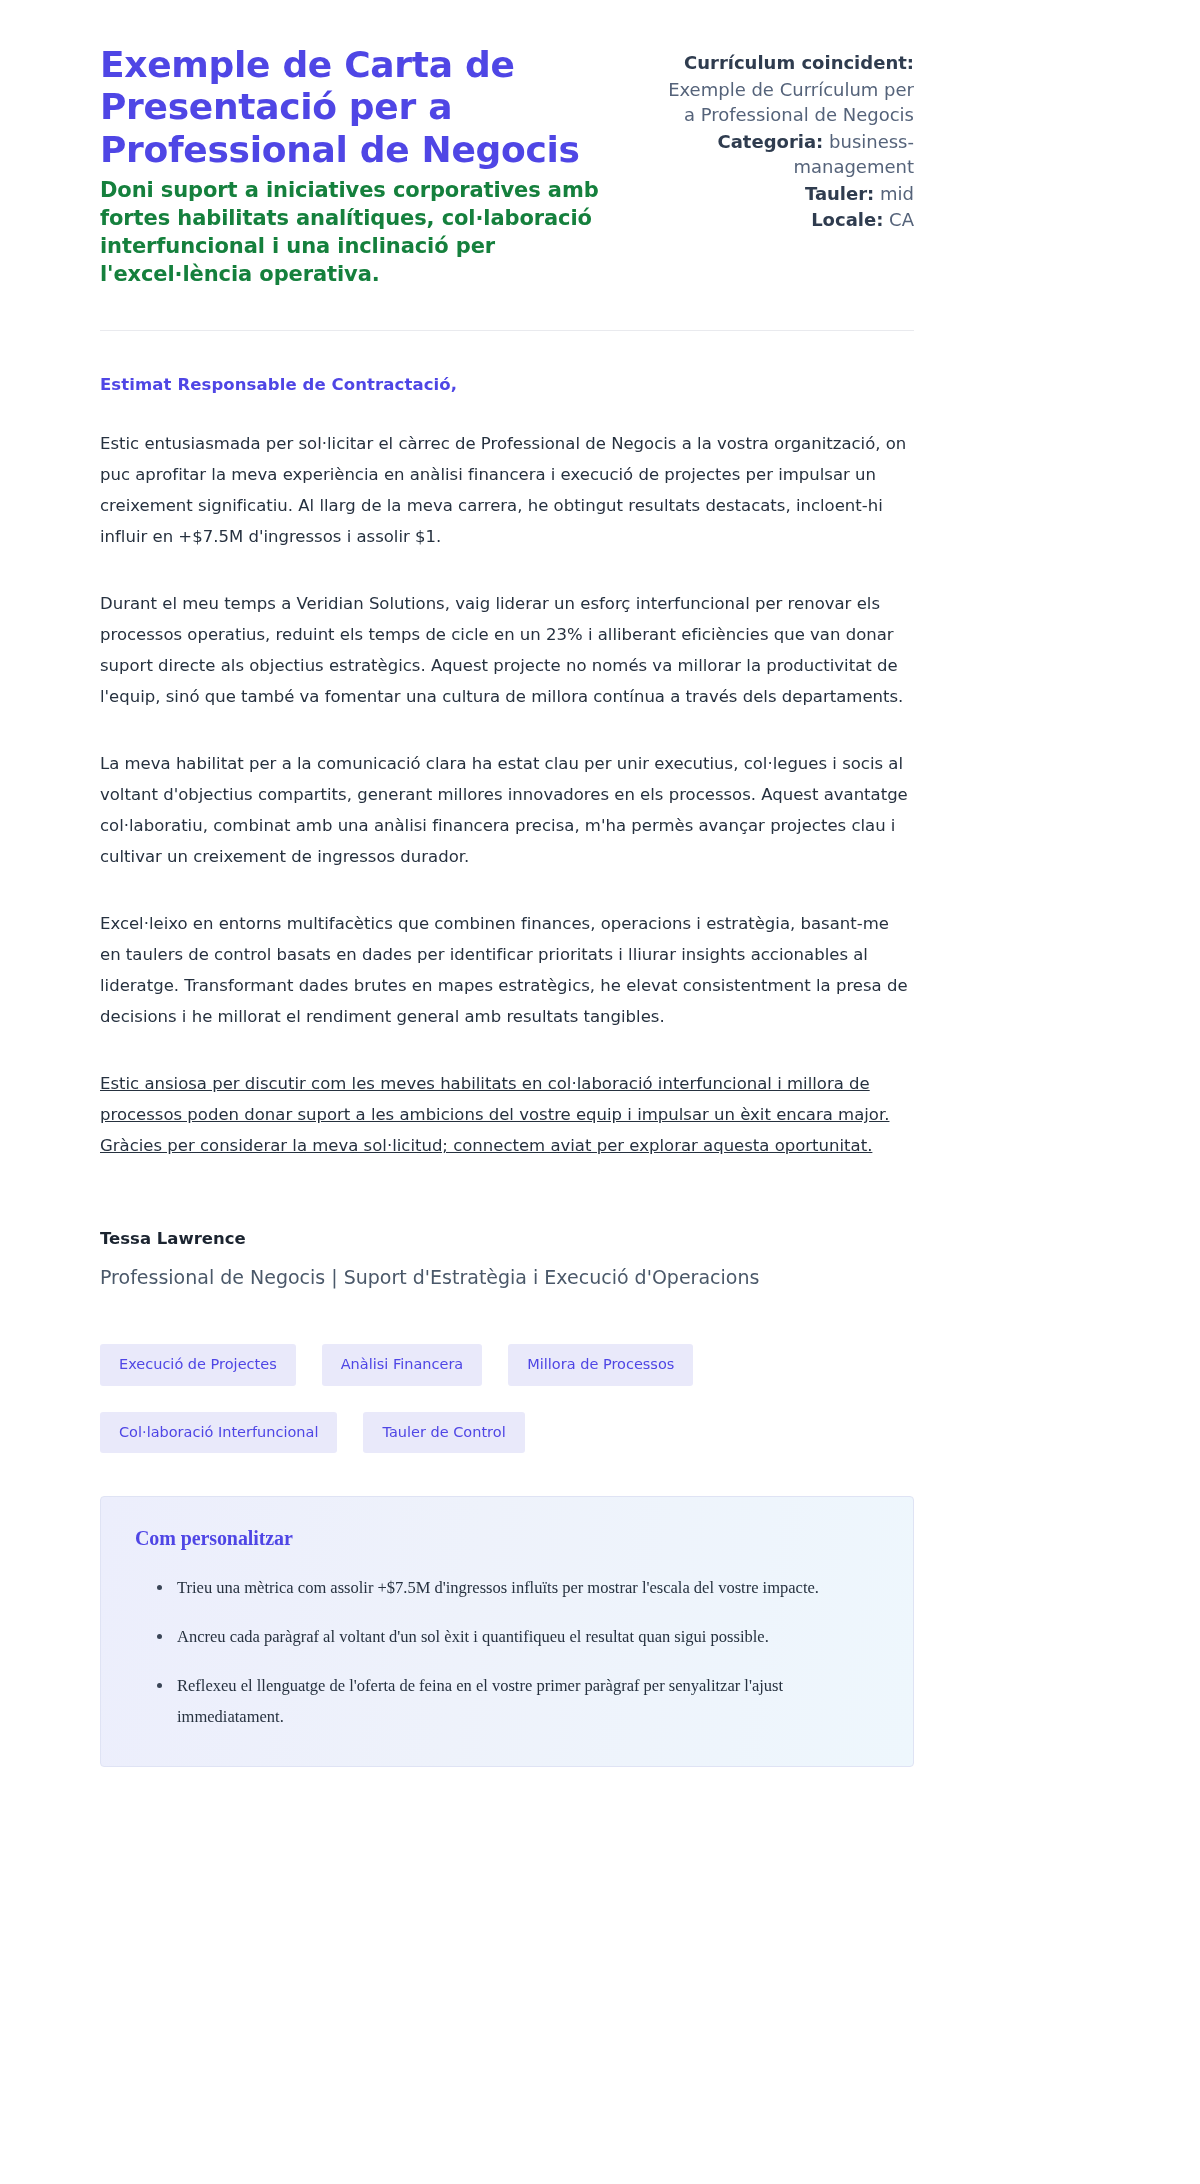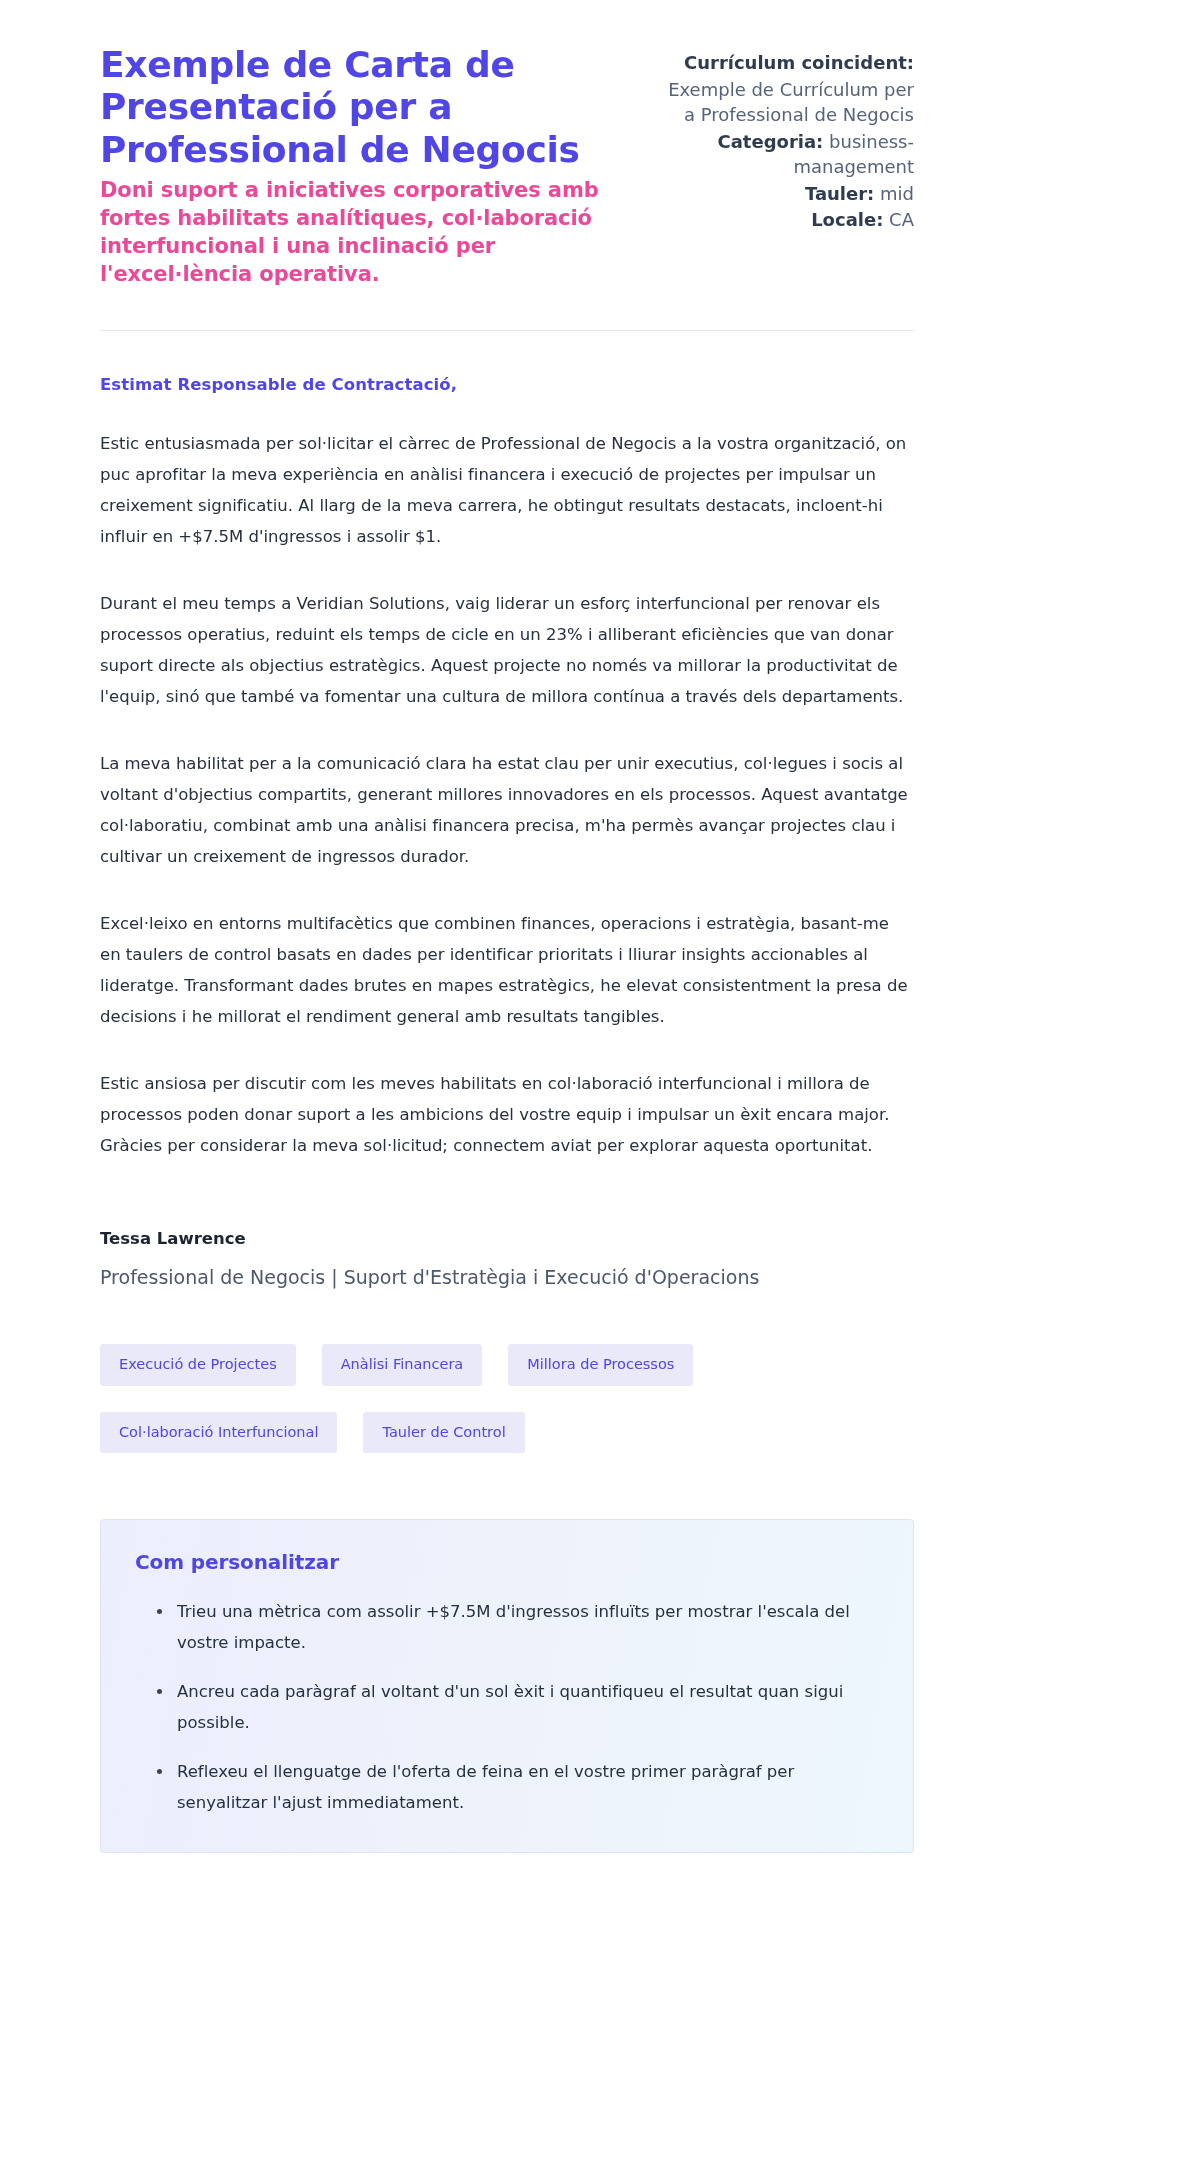--- a/index.html
+++ b/index.html
@@ -37,21 +37,21 @@
     line-height: 1.18;
     font-weight: 700;
     color: #4f46e5;
     letter-spacing: -0.3px;
     margin: 0 0 6px 0;
   }
   .doc-subtitle {
     font-size: 21px;
     line-height: 1.33;
     font-weight: 700;
-    color: #ec4899;
+    color: #15803d;
     margin: 0;
     letter-spacing: -0.1px;
   }
 
   .meta {
     flex: 0 0 248px;
     width: 248px;
     text-align: right;
     font-size: 18px;
     line-height: 1.42;
@@ -83,21 +83,21 @@
     letter-spacing: 0.1px;
   }
 
   .para {
     font-size: 16.5px;
     line-height: 1.88;
     color: #26313f;
     margin: 0 0 36px 0;
     max-width: 1000px;
   }
-  .para:last-child { margin-bottom: 0; }
+  .para:last-child { margin-bottom: 0; text-decoration: underline; }
 
   
   .signature { margin-top: 68px; }
   .sig-name {
     font-size: 16.5px;
     font-weight: 700;
     color: #1b2430;
     margin: 0 0 18px 0;
   }
   .sig-role {
@@ -119,25 +119,26 @@
     color: #4f46e5;
     font-size: 14.5px;
     line-height: 1;
     padding: 13px 19px 14px 19px;
     border-radius: 3px;
     white-space: nowrap;
   }
 
   
   .callout {
-    margin-top: 66px;
+    margin-top: 43px;
     background: linear-gradient(100deg, #eceefc 0%, #eef2fb 45%, #eef7fd 100%);
     border: 1px solid #dfe3f4;
     border-radius: 4px;
     padding: 30px 34px 34px 34px;
+    font-family: Liberation Serif, serif;
   }
   .callout-title {
     font-size: 20px;
     font-weight: 700;
     color: #4f46e5;
     margin: 0 0 22px 0;
     letter-spacing: -0.1px;
   }
   .callout ul {
     margin: 0;

